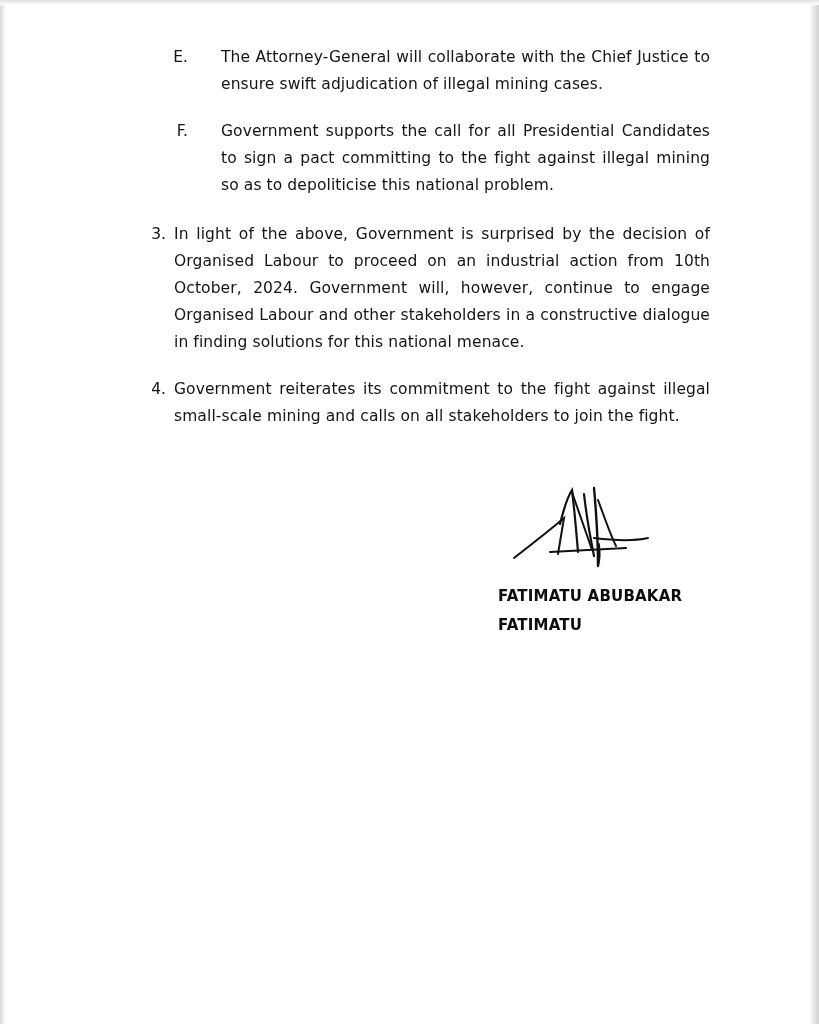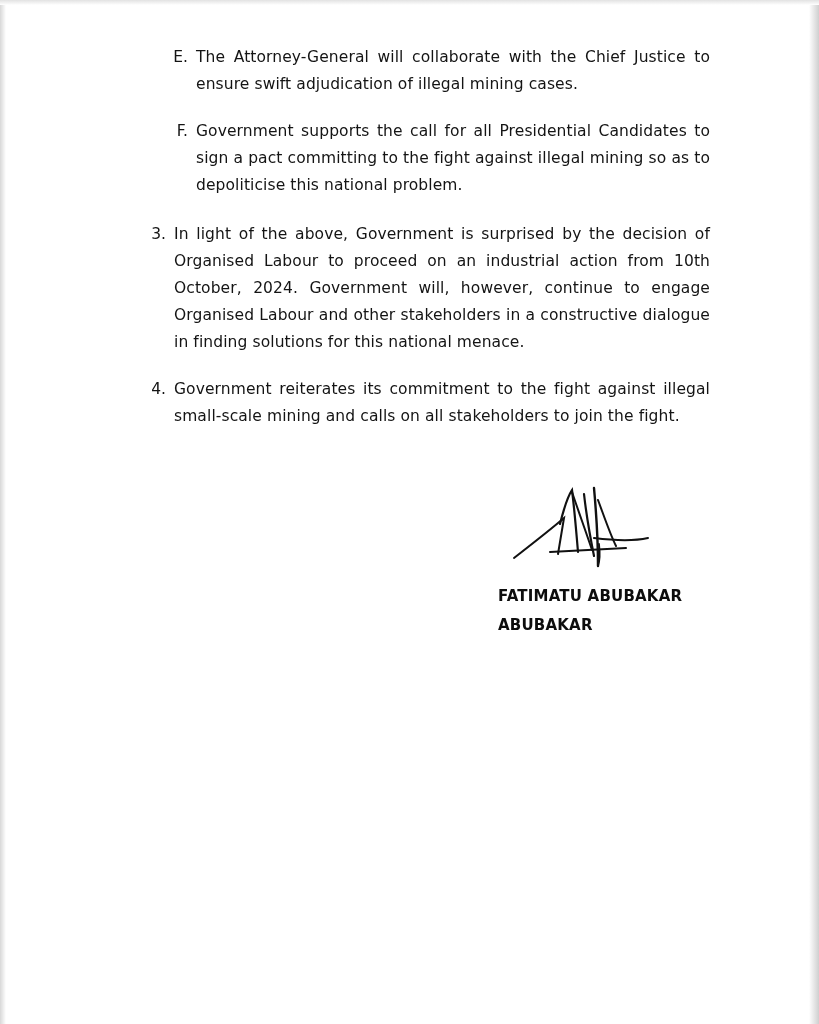--- a/index.html
+++ b/index.html
@@ -69,21 +69,21 @@
     line-height: 27px;
     color: #141414;
     text-align: justify;
     text-justify: inter-word;
     letter-spacing: 0.1px;
   }
   .sub-list {
     margin-left: 22px;
     width: 548px;
   }
-  .sub-list .item .text { width: 526px; }
+  .sub-list .item .text { width: 526px; margin-left: 25px; }
 
   .signature-area {
     position: absolute;
     left: 470px;
     top: 480px;
     width: 260px;
     margin-left: 28px;
   }
   .signature {
     position: relative;
@@ -144,15 +144,15 @@
         <path d="M62 44 C 66 28, 70 16, 74 10 C 76 26, 78 48, 80 72" stroke="#111" stroke-width="2.2" stroke-linecap="round" fill="none"></path>
         <path d="M74 12 C 80 30, 88 52, 94 70" stroke="#111" stroke-width="2" stroke-linecap="round" fill="none"></path>
         <path d="M86 14 C 88 32, 92 56, 96 76" stroke="#111" stroke-width="2.2" stroke-linecap="round" fill="none"></path>
         <path d="M96 8 C 98 30, 100 58, 100 86" stroke="#111" stroke-width="2.4" stroke-linecap="round" fill="none"></path>
         <path d="M100 20 C 106 36, 112 54, 118 66" stroke="#111" stroke-width="2" stroke-linecap="round" fill="none"></path>
         <path d="M96 58 C 112 60, 132 62, 150 58" stroke="#111" stroke-width="2" stroke-linecap="round" fill="none"></path>
         <path d="M100 86 C 102 80, 102 72, 101 64" stroke="#111" stroke-width="1.8" stroke-linecap="round" fill="none"></path>
       </svg>
     </div>
     <div class="signer">FATIMATU ABUBAKAR</div>
-    <div class="signer">ABUBAKAR</div>
+    <div class="signer">FATIMATU</div>
   </div>
 </div>
 
 </body></html>

